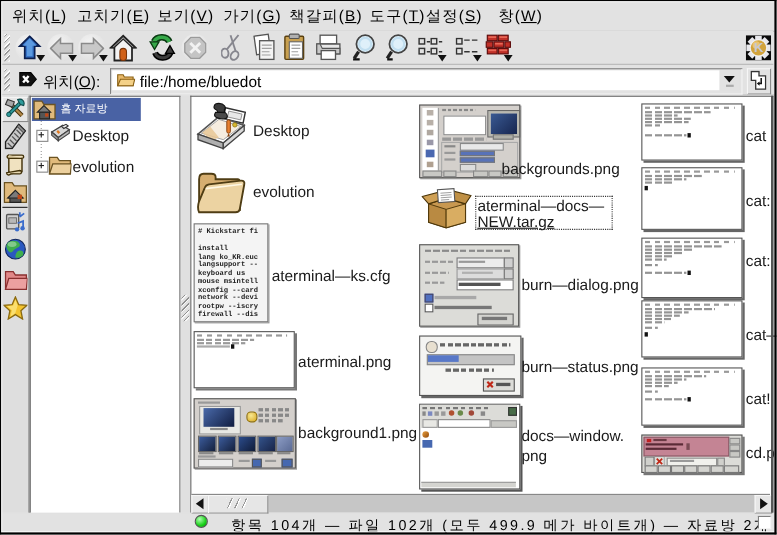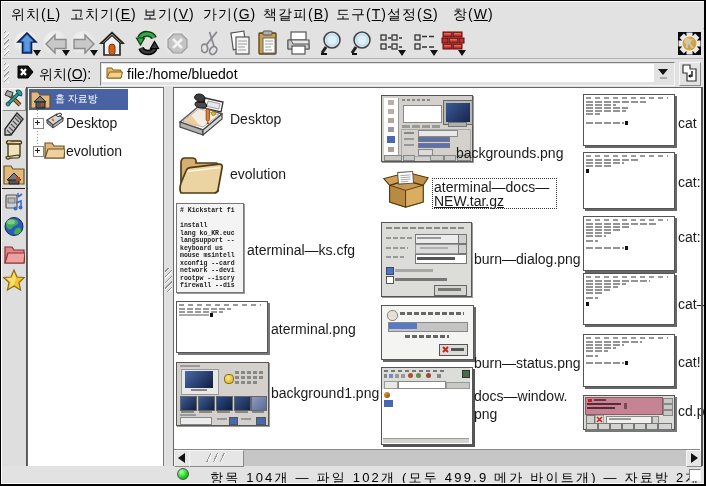--- a/index.html
+++ b/index.html
@@ -452,21 +452,21 @@
    <div class="abs" style="left:18px;top:6px;width:64px;height:3px;background:repeating-linear-gradient(90deg,#666 0 5px,transparent 5px 7px);"></div>
    <div class="abs" style="left:6px;top:16px;width:78px;height:8px;background:#c4c4c4;border:1px solid #888;"></div>
    <div class="abs" style="left:7px;top:17px;width:28px;height:6px;background:#5878c8;"></div>
    <div class="abs" style="left:23px;top:29px;width:44px;height:3px;background:repeating-linear-gradient(90deg,#666 0 5px,transparent 5px 7px);"></div>
    <div class="abs" style="left:57px;top:38px;width:27px;height:10px;background:#dcdcd8;border:1px solid #555;"></div>
    <svg class="abs" style="left:60px;top:40px;" width="7" height="7" viewBox="0 0 7 7">
           <path d="M1 1 L6 6 M6 1 L1 6" stroke="#c02818" stroke-width="2"></path>
         </svg>
    <div class="abs" style="left:69px;top:42px;width:13px;height:2.5px;background:#555;"></div>
   </div>
-  <div class="lab" style="left:474px;top:325px;margin-top:30px;">burn—status.png</div>
+  <div class="lab" style="left:474px;top:325px;">burn—status.png</div>
   <div class="thumb" style="left:381px;top:367px;width:90px;height:76px;background:#fff;box-shadow:2px 2px 0 #555;">
    <div class="abs" style="left:0px;top:0px;width:88px;height:21px;background:#dcdcd8;"></div>
    <div class="abs" style="left:2px;top:2px;width:60px;height:2px;background:repeating-linear-gradient(90deg,#777 0 4px,transparent 4px 7px);"></div>
    <div class="abs" style="left:2px;top:6px;width:3px;height:4px;background:#888;"></div>
    <div class="abs" style="left:7px;top:6px;width:4px;height:4px;background:#7a88c0;"></div>
    <div class="abs" style="left:13px;top:6px;width:4px;height:4px;background:#999;"></div>
    <div class="abs" style="left:19px;top:6px;width:4px;height:4px;background:#999;"></div>
    <div class="abs" style="left:26px;top:5px;width:5px;height:5px;border-radius:3px;background:#b05030;"></div>
    <div class="abs" style="left:34px;top:5px;width:5px;height:5px;border-radius:3px;background:#6a8a4a;"></div>
    <div class="abs" style="left:44px;top:5px;width:5px;height:5px;border-radius:3px;background:#a04838;"></div>

